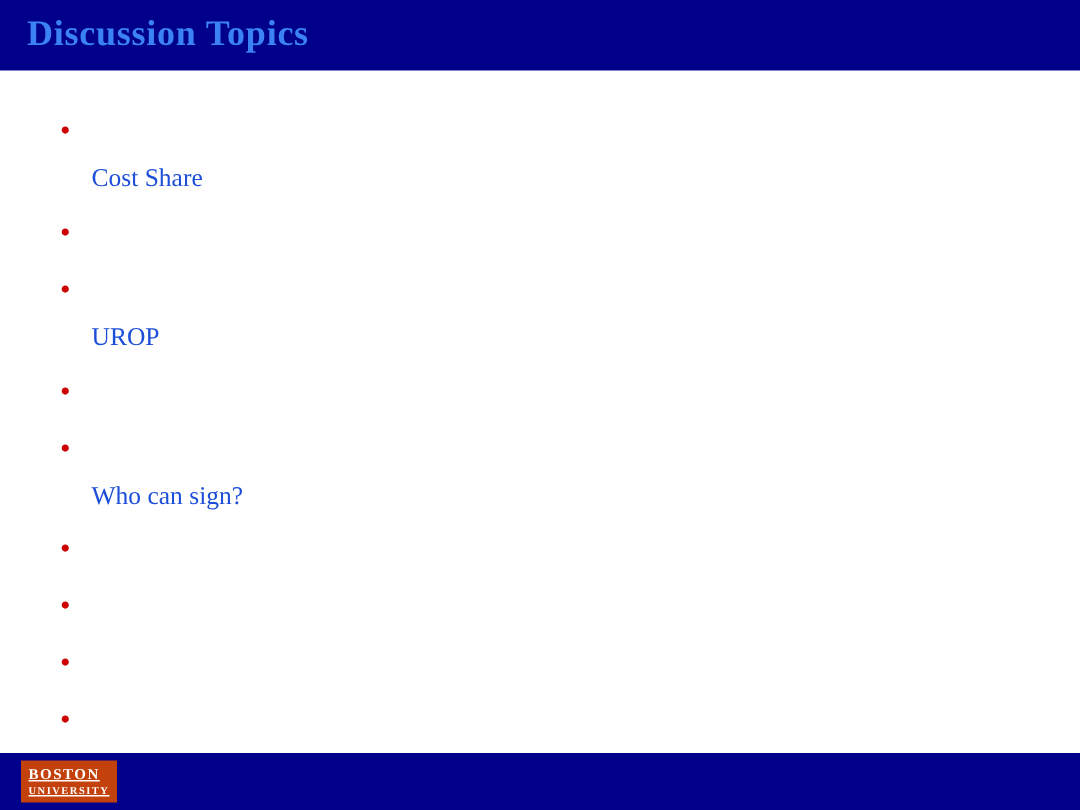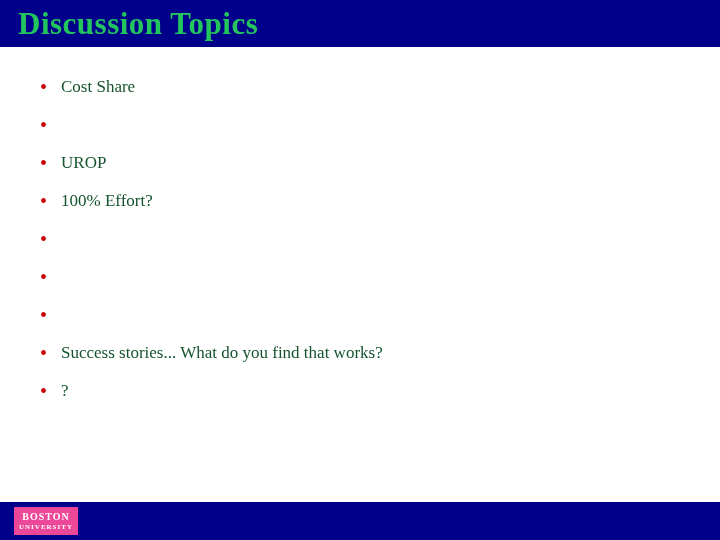--- a/index.html
+++ b/index.html
@@ -20,23 +20,23 @@
     .header {
       background: #00008B;
       color: #ffffff;
       padding: 10px 18px;
       height: 47px;
       display: flex;
       align-items: center;
     }
 
     .header-title {
-      font-size: 31px;
+      font-size: 24px;
       font-weight: bold;
-      color: #22c55e;
+      color: #3b82f6;
       letter-spacing: 0.5px;
     }
 
     .content {
       padding: 28px 40px 20px 40px;
     }
 
     .bullet-list {
       list-style: none;
       padding: 0;
@@ -54,44 +54,45 @@
       color: #cc0000;
       font-size: 20px;
       margin-right: 14px;
       margin-top: -2px;
       line-height: 1.4;
       flex-shrink: 0;
     }
 
     .bullet-text {
       line-height: 1.4;
-      color: #14532d;
+      color: #1d4ed8;
+      margin-top: 32px;
     }
 
     .footer {
       position: absolute;
       bottom: 0;
       left: 0;
       right: 0;
       height: 38px;
       background: #00008B;
       display: flex;
       align-items: center;
       padding: 0 14px;
     }
 
     .logo-box {
-      background: #ec4899;
+      background: #c2410c;
       color: #ffffff;
       font-size: 9px;
       font-weight: bold;
       padding: 3px 5px;
       line-height: 1.3;
-      text-align: center;
       letter-spacing: 0.5px;
+      text-decoration: underline;
     }
 
     .logo-line1 {
       font-size: 10px;
       font-weight: 900;
       letter-spacing: 1px;
     }
 
     .logo-line2 {
       font-size: 7px;
@@ -113,34 +114,33 @@
       </li>
       <li>
         <span class="bullet-dot">•</span>
       </li>
       <li>
         <span class="bullet-dot">•</span>
         <span class="bullet-text">UROP</span>
       </li>
       <li>
         <span class="bullet-dot">•</span>
-        <span class="bullet-text">100% Effort?</span>
+      </li>
+      <li>
+        <span class="bullet-dot">•</span>
+        <span class="bullet-text">Who can sign?</span>
       </li>
       <li>
         <span class="bullet-dot">•</span>
       </li>
       <li>
         <span class="bullet-dot">•</span>
       </li>
       <li>
         <span class="bullet-dot">•</span>
-      </li>
-      <li>
-        <span class="bullet-dot">•</span>
-        <span class="bullet-text">Success stories... What do you find that works?</span>
       </li>
       <li>
         <span class="bullet-dot">•</span>
         <span class="bullet-text">?</span>
       </li>
     </ul>
 </div>
 
 <div class="footer">
   <div class="logo-box">

